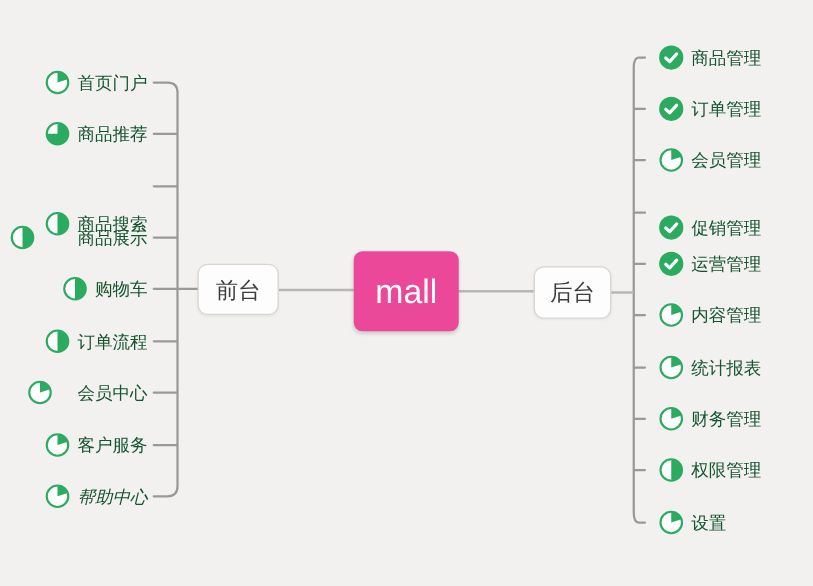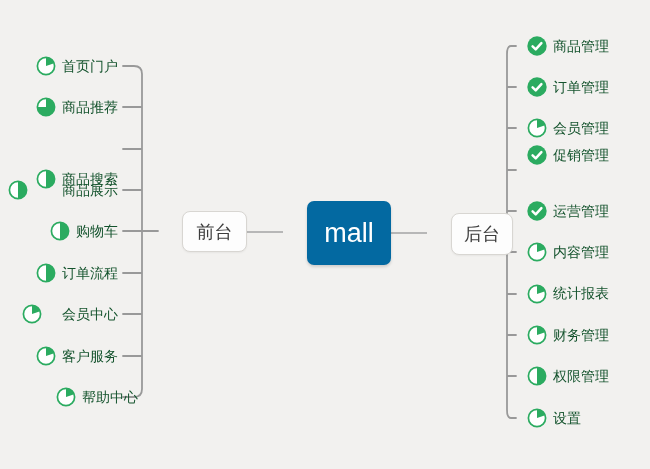--- a/index.html
+++ b/index.html
@@ -8,21 +8,20 @@
     background:#f2f1ef;
     font-family:"Liberation Sans","DejaVu Sans",sans-serif;
     overflow:hidden;
   }
   .canvas{position:relative;width:650px;height:469px;}
   #connectors{position:absolute;left:0;top:0;pointer-events:none;}
   .node{
     position:absolute;
     display:flex;align-items:center;justify-content:center;
     box-sizing:border-box;
-    margin-left:24px;
   }
   .node.branch{
     background:#fdfdfd;
     border:1.5px solid #d8d6d2;
     border-radius:8px;
     font-size:18px;color:#3c3c3c;
     box-shadow:0 1px 2px rgba(0,0,0,0.05);
   }
   #node-left{left:158px;top:211px;width:65px;height:41px;}
   #node-right{left:427px;top:213px;width:62px;height:42px;}
@@ -49,21 +48,21 @@
 <div class="canvas">
   <svg id="connectors" width="650" height="469">
       <path d="M123,66 H134 Q142,66 142,74 V389 Q142,397 134,397 H123 M123,107 H142 M123,149 H142 M123,190 H142 M123,273 H142 M123,314 H142 M123,356 H142 M123,231 H158 M516,46 H511 Q507,46 507,54 V410 Q507,418 511,418 H516 M507,87 H516 M507,128 H516 M507,170 H516 M507,211 H516 M507,252 H516 M507,294 H516 M507,335 H516 M507,376 H516" fill="none" stroke="#999999" stroke-width="1.8" stroke-linecap="round"></path>
       <path d="M223,232 H283 M367,233 H427 M489,234 H507" fill="none" stroke="#b7b7b7" stroke-width="2"></path>
     </svg>
 
   <div class="node branch" id="node-left">
     <span class="lbl">前台</span>
   </div>
 
-  <div class="node" id="node-center" style="background: #0369a1; color: rgb(255, 255, 255);">
+  <div class="node" id="node-center" style="background: #ec4899; color: rgb(255, 255, 255);">
     <span class="lbl">mall</span>
   </div>
 
   <div class="node branch" id="node-right">
     <span class="lbl">后台</span>
   </div>
 
   <div id="items">
       <div class="item left" style="top: 56px; right: 532px;">
         <span class="icon">
@@ -130,21 +129,21 @@
       </div>
       <div class="item left" style="top: 346px; right: 532px;">
         <span class="icon">
           <svg width="20" height="20" viewBox="0 0 20 20">
             <circle cx="10" cy="10" r="8.6" fill="#ffffff" stroke="#2bab60" stroke-width="1.7"></circle>
             <path d="M10,10 L10,1.4 A8.6,8.6 0 0 1 18.18,7.34 Z" fill="#2bab60"></path>
           </svg>
         </span>
         <span class="lbl">客户服务</span>
       </div>
-      <div class="item left" style="top: 387px; right: 512px;">
+      <div class="item left" style="top: 387px; right: 532px; font-style: italic;">
         <span class="icon">
           <svg width="20" height="20" viewBox="0 0 20 20">
             <circle cx="10" cy="10" r="8.6" fill="#ffffff" stroke="#2bab60" stroke-width="1.7"></circle>
             <path d="M10,10 L10,1.4 A8.6,8.6 0 0 1 18.18,7.34 Z" fill="#2bab60"></path>
           </svg>
         </span>
         <span class="lbl">帮助中心</span>
       </div>
       <div class="item right" style="top: 36px; left: 527px;">
         <span class="icon">
@@ -166,21 +165,21 @@
       </div>
       <div class="item right" style="top: 118px; left: 527px;">
         <span class="icon">
           <svg width="20" height="20" viewBox="0 0 20 20">
             <circle cx="10" cy="10" r="8.6" fill="#ffffff" stroke="#2bab60" stroke-width="1.7"></circle>
             <path d="M10,10 L10,1.4 A8.6,8.6 0 0 1 18.18,7.34 Z" fill="#2bab60"></path>
           </svg>
         </span>
         <span class="lbl">会员管理</span>
       </div>
-      <div class="item right" style="top: 145px; left: 527px;">
+      <div class="item right" style="top: 172px; left: 527px;">
         <span class="icon">
           <svg width="20" height="20" viewBox="0 0 20 20">
             <circle cx="10" cy="10" r="9.7" fill="#2bab60"></circle>
             <path d="M5.6,10.4 L8.7,13.3 L14.4,7.1" fill="none" stroke="#ffffff" stroke-width="2.5" stroke-linecap="round" stroke-linejoin="round"></path>
           </svg>
         </span>
         <span class="lbl">促销管理</span>
       </div>
       <div class="item right" style="top: 201px; left: 527px;">
         <span class="icon">
@@ -193,21 +192,21 @@
       </div>
       <div class="item right" style="top: 242px; left: 527px;">
         <span class="icon">
           <svg width="20" height="20" viewBox="0 0 20 20">
             <circle cx="10" cy="10" r="8.6" fill="#ffffff" stroke="#2bab60" stroke-width="1.7"></circle>
             <path d="M10,10 L10,1.4 A8.6,8.6 0 0 1 18.18,7.34 Z" fill="#2bab60"></path>
           </svg>
         </span>
         <span class="lbl">内容管理</span>
       </div>
-      <div class="item right" style="top: 284px; left: 527px; font-family: Liberation Mono, monospace;">
+      <div class="item right" style="top: 284px; left: 527px;">
         <span class="icon">
           <svg width="20" height="20" viewBox="0 0 20 20">
             <circle cx="10" cy="10" r="8.6" fill="#ffffff" stroke="#2bab60" stroke-width="1.7"></circle>
             <path d="M10,10 L10,1.4 A8.6,8.6 0 0 1 18.18,7.34 Z" fill="#2bab60"></path>
           </svg>
         </span>
         <span class="lbl">统计报表</span>
       </div>
       <div class="item right" style="top: 325px; left: 527px;">
         <span class="icon">

